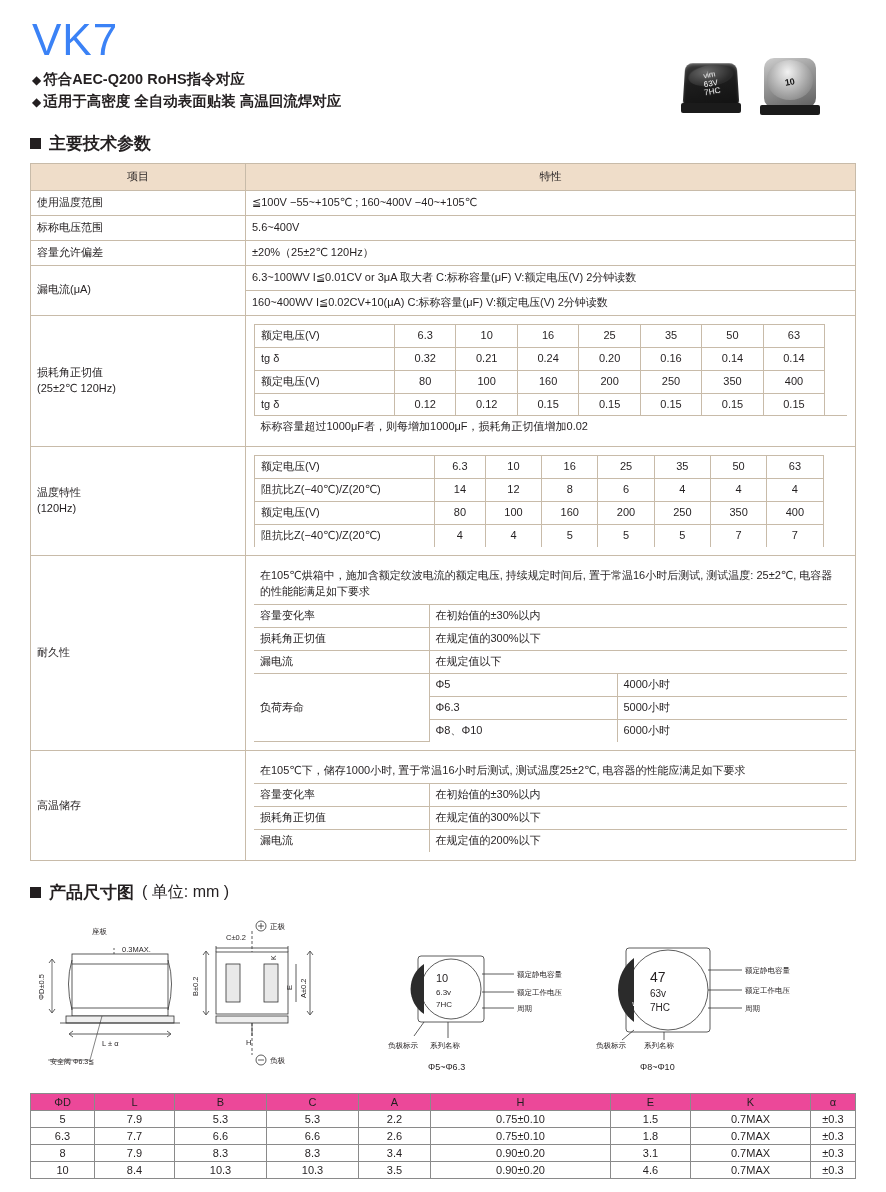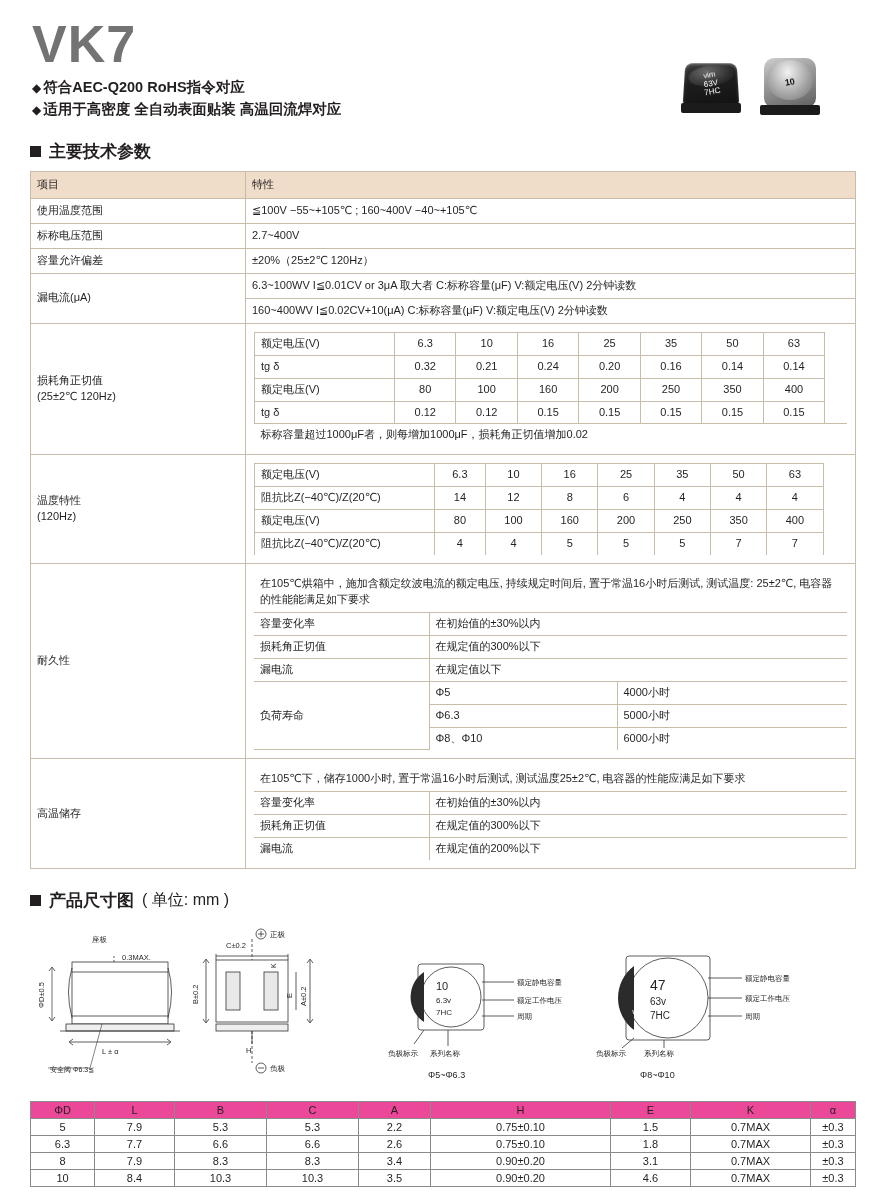--- a/index.html
+++ b/index.html
@@ -10,24 +10,24 @@
     background: #ffffff;
     font-family: "Liberation Sans", "DejaVu Sans", sans-serif;
     color: #231f20;
     font-size: 11px;
   }
   .page { position: relative; width: 886px; padding: 18px 30px 20px 30px; }
 
   
   .header { position: relative; }
   .brand {
-    font-size: 52px;
-    font-weight: bold;
+    font-size: 44px;
+    font-weight: normal;
     letter-spacing: 1px;
-    color: #737373;
+    color: #3b82f6;
     line-height: 1.0;
     margin: 0 0 6px 2px;
     font-family: "Liberation Sans", sans-serif;
   }
   .bullets { margin-left: 2px; }
   .bullet {
     font-size: 14.5px;
     font-weight: bold;
     color: #231f20;
     line-height: 1.52;
@@ -94,21 +94,21 @@
   .spec th, .spec td {
     border: 1px solid #c8bba9;
     padding: 4px 6px;
     font-size: 11px;
     vertical-align: middle;
     line-height: 1.45;
   }
   .spec thead th {
     background: #efddc9;
     font-weight: normal;
-    text-align: left;
+    text-align: center;
     padding: 5px 6px;
   }
   .spec td.lbl { width: 215px; background: #fff; }
   .spec td.c { text-align: center; }
   .inner { border-collapse: collapse; width: 100%; }
   .inner td { border: 1px solid #c8bba9; padding: 3px 6px; font-size: 11px; }
   .nopad { padding: 8px !important; }
   .note { padding: 4px 6px; }
 
   
@@ -167,21 +167,21 @@
         <th>特性</th>
       </tr>
     </thead>
     <tbody>
       <tr>
         <td class="lbl">使用温度范围</td>
         <td>≦100V −55~+105℃ ; 160~400V −40~+105℃</td>
       </tr>
       <tr>
         <td class="lbl">标称电压范围</td>
-        <td>2.7~400V</td>
+        <td>5.6~400V</td>
       </tr>
       <tr>
         <td class="lbl">容量允许偏差</td>
         <td>±20%（25±2℃ 120Hz）</td>
       </tr>
 
       <tr>
         <td class="lbl" rowspan="2">漏电流(μA)</td>
         <td>6.3~100WV  I≦0.01CV or 3μA 取大者  C:标称容量(μF)  V:额定电压(V)  2分钟读数</td>
       </tr>

